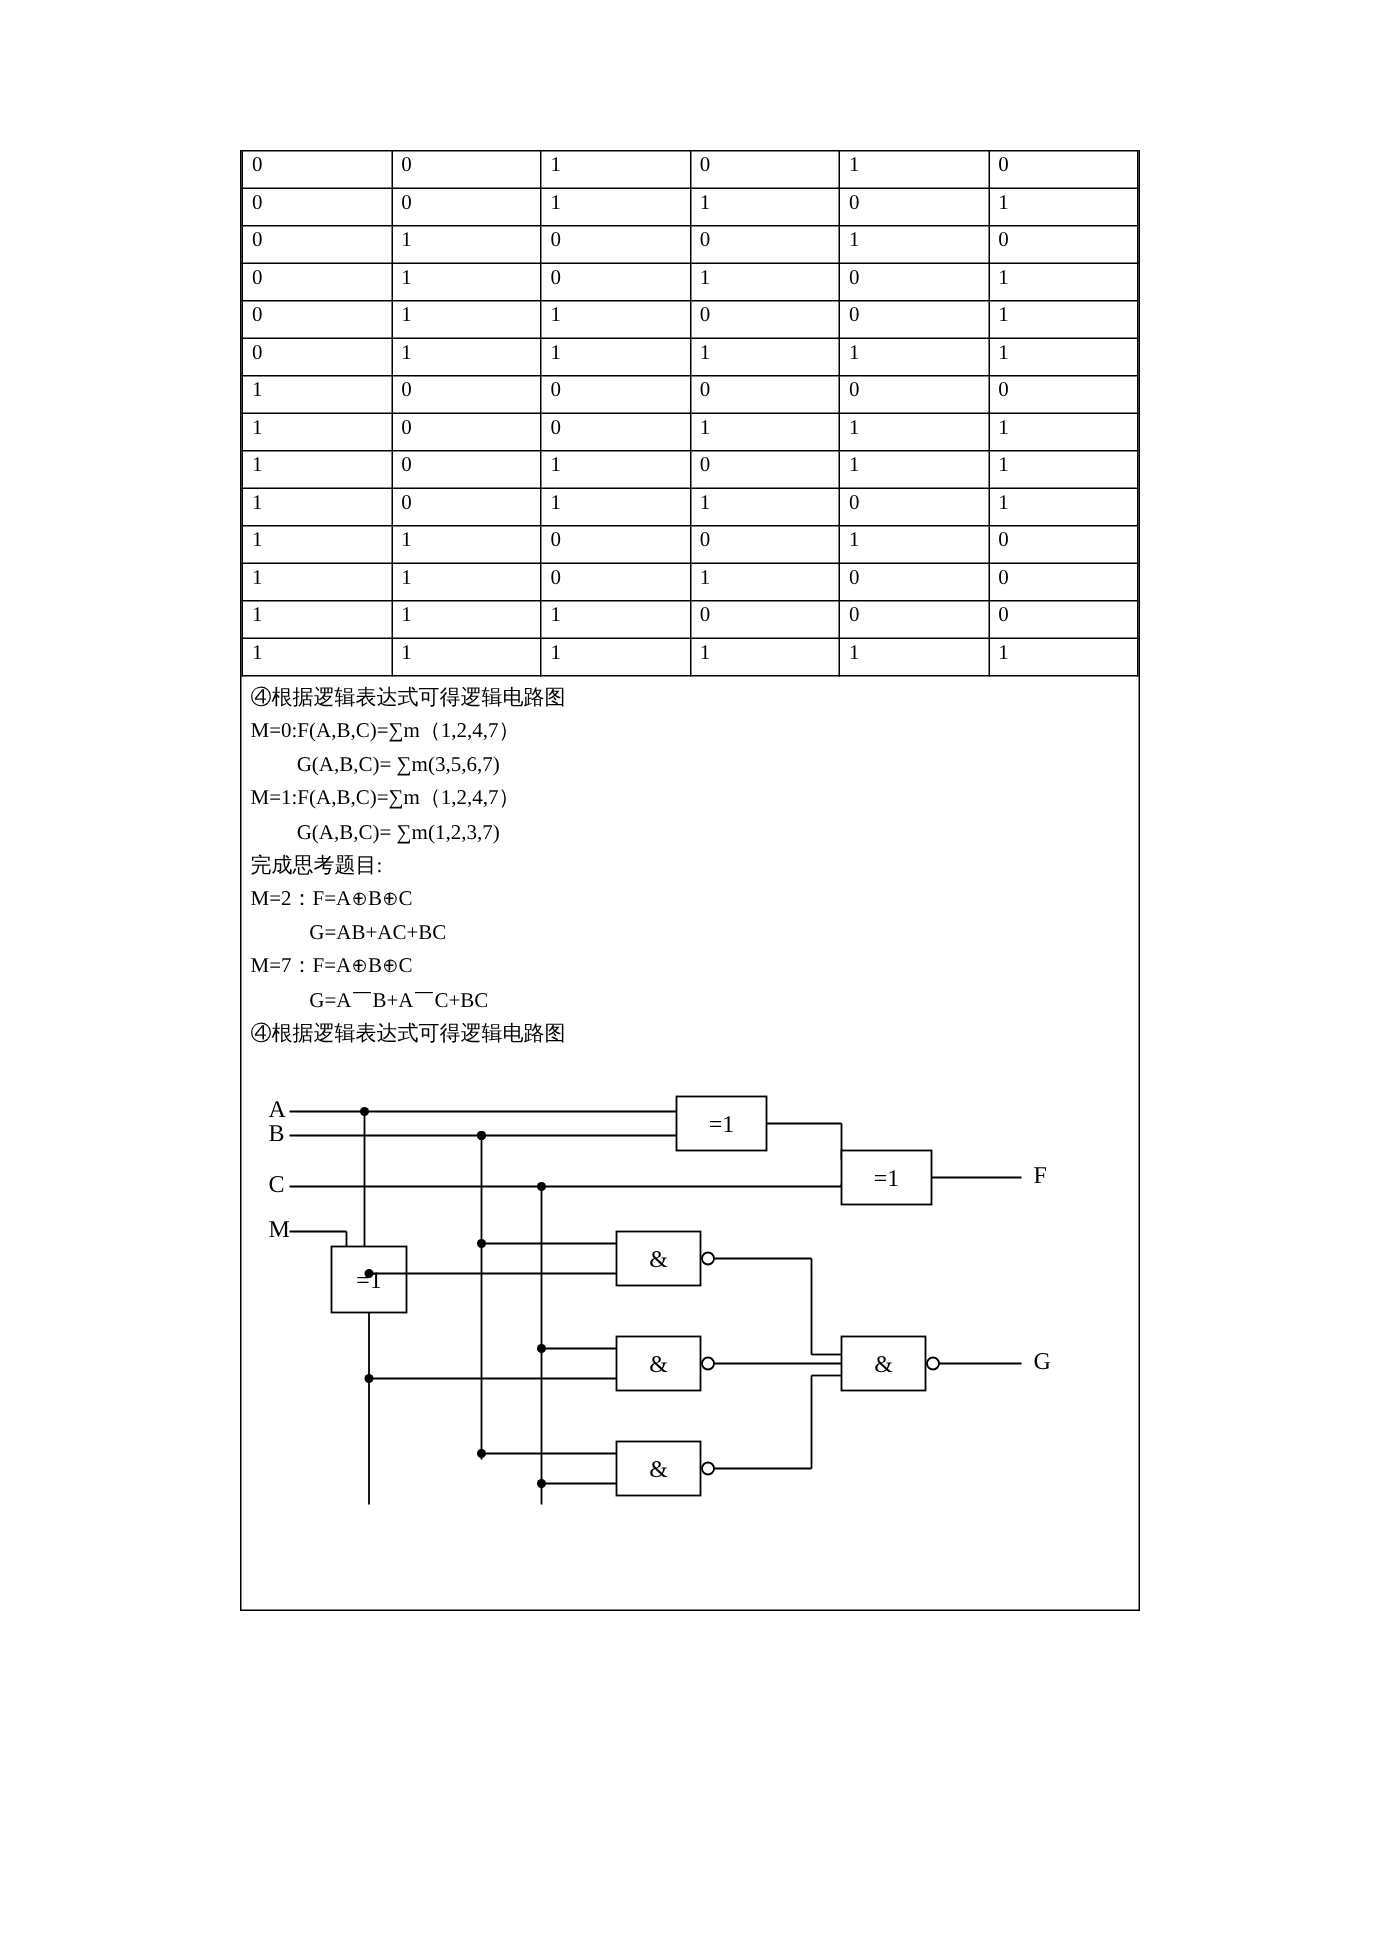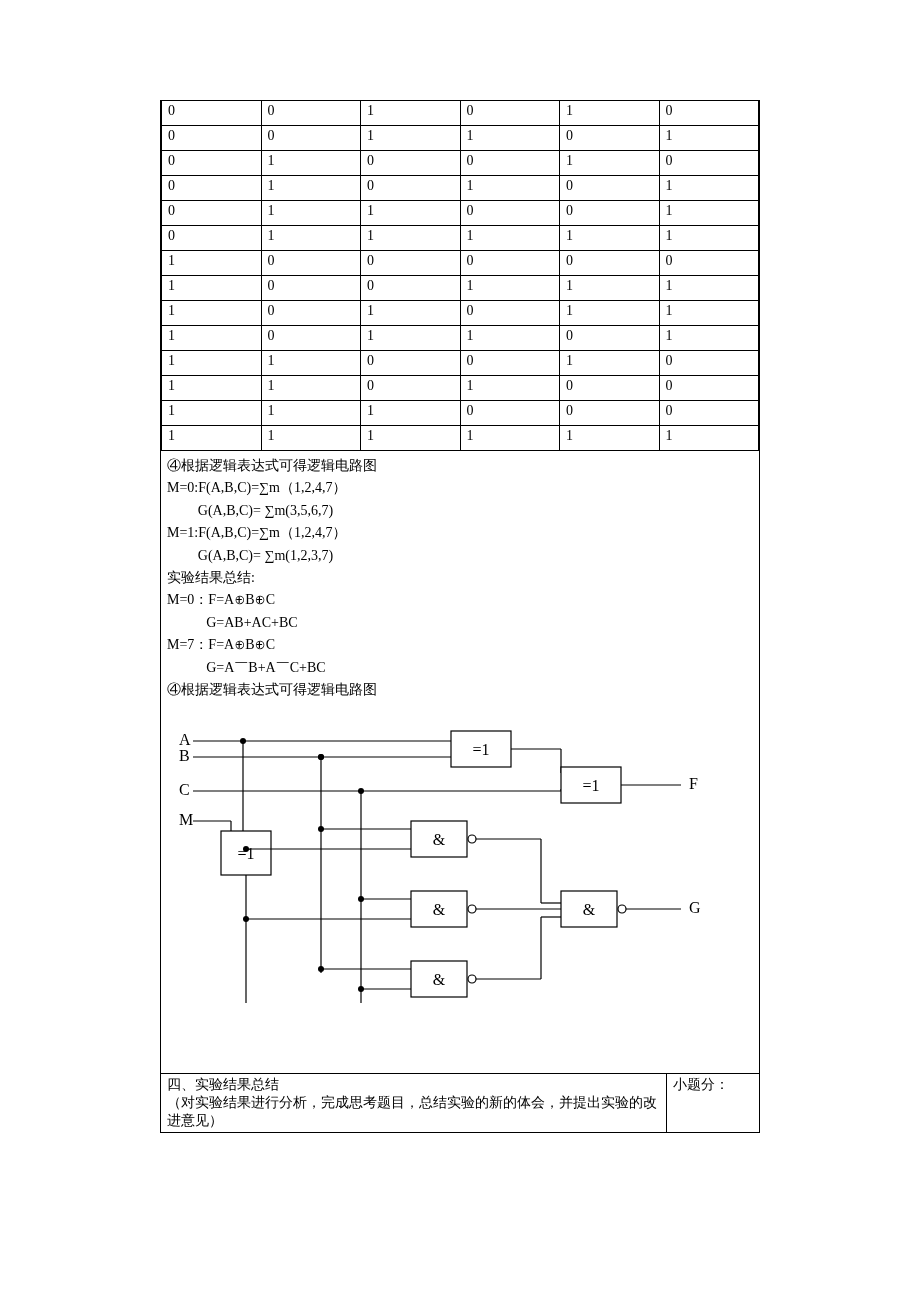--- a/index.html
+++ b/index.html
@@ -166,22 +166,22 @@
               </tr>
             </tbody>
 </table>
 
 <div class="text-block">
 <div>④根据逻辑表达式可得逻辑电路图</div>
 <div>M=0:F(A,B,C)=∑m（1,2,4,7）</div>
 <div><span class="indent1">G(A,B,C)= ∑m(3,5,6,7)</span></div>
 <div>M=1:F(A,B,C)=∑m（1,2,4,7）</div>
 <div><span class="indent1">G(A,B,C)= ∑m(1,2,3,7)</span></div>
-<div>实验结果总结:</div>
-<div>M=0：F=A⊕B⊕C</div>
+<div>完成思考题目:</div>
+<div>M=2：F=A⊕B⊕C</div>
 <div><span style="padding-left:2.8em; display:inline-block;">G=AB+AC+BC</span></div>
 <div>M=7：F=A⊕B⊕C</div>
 <div><span style="padding-left:2.8em; display:inline-block;text-align:right;">G=A￣B+A￣C+BC</span></div>
 <div>④根据逻辑表达式可得逻辑电路图</div>
 </div>
 
 <svg width="560" height="320">
 
   <text class="io-text" x="18" y="28">A</text>
   <text class="io-text" x="18" y="44">B</text>
@@ -258,23 +258,14 @@
   <line class="wire" x1="380" y1="204" x2="400" y2="204"></line>
   <circle cx="461" cy="196" r="4" fill="#fff" stroke="#000" stroke-width="1.2"></circle>
   <line class="wire" x1="465" y1="196" x2="520" y2="196"></line>
   <text class="io-text" x="528" y="196">G</text>
 
   <circle class="node" cx="160" cy="44" r="3"></circle>
 </svg>
 
 </td>
 </tr>
-<tr>
-<td>
-  <div>四、实验结果总结</div>
-  <div>（对实验结果进行分析，完成思考题目，总结实验的新的体会，并提出实验的改进意见）</div>
-</td>
-<td style="width:80px;">
-  <span>小题分：</span>
-</td>
-</tr>
 </tbody>
   </table>
 
 </body></html>

